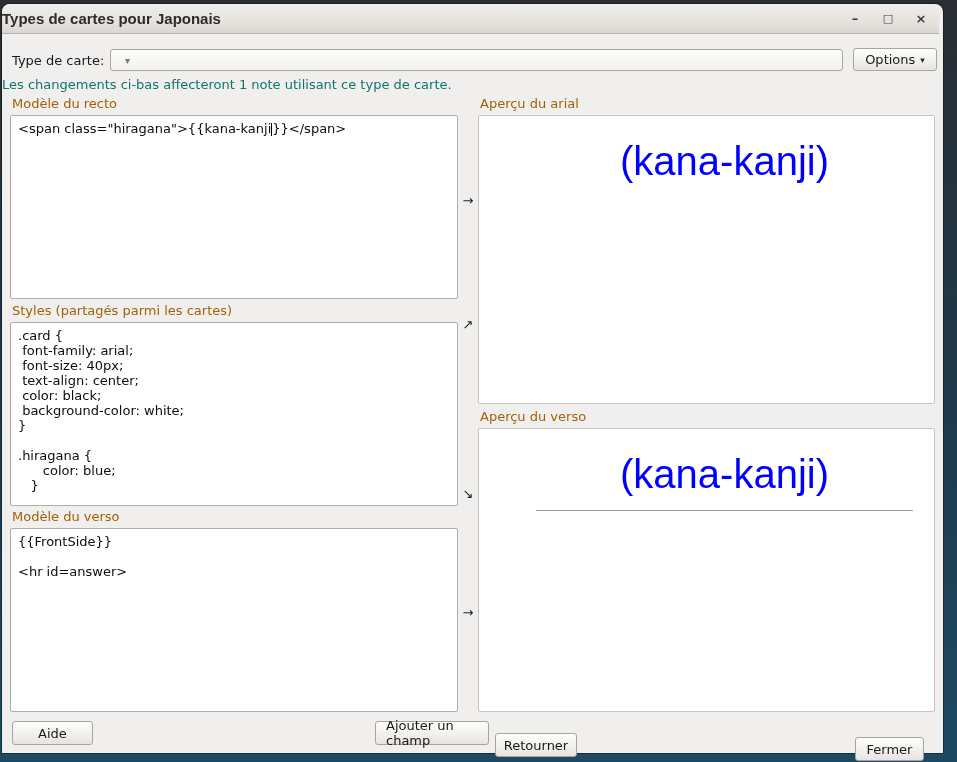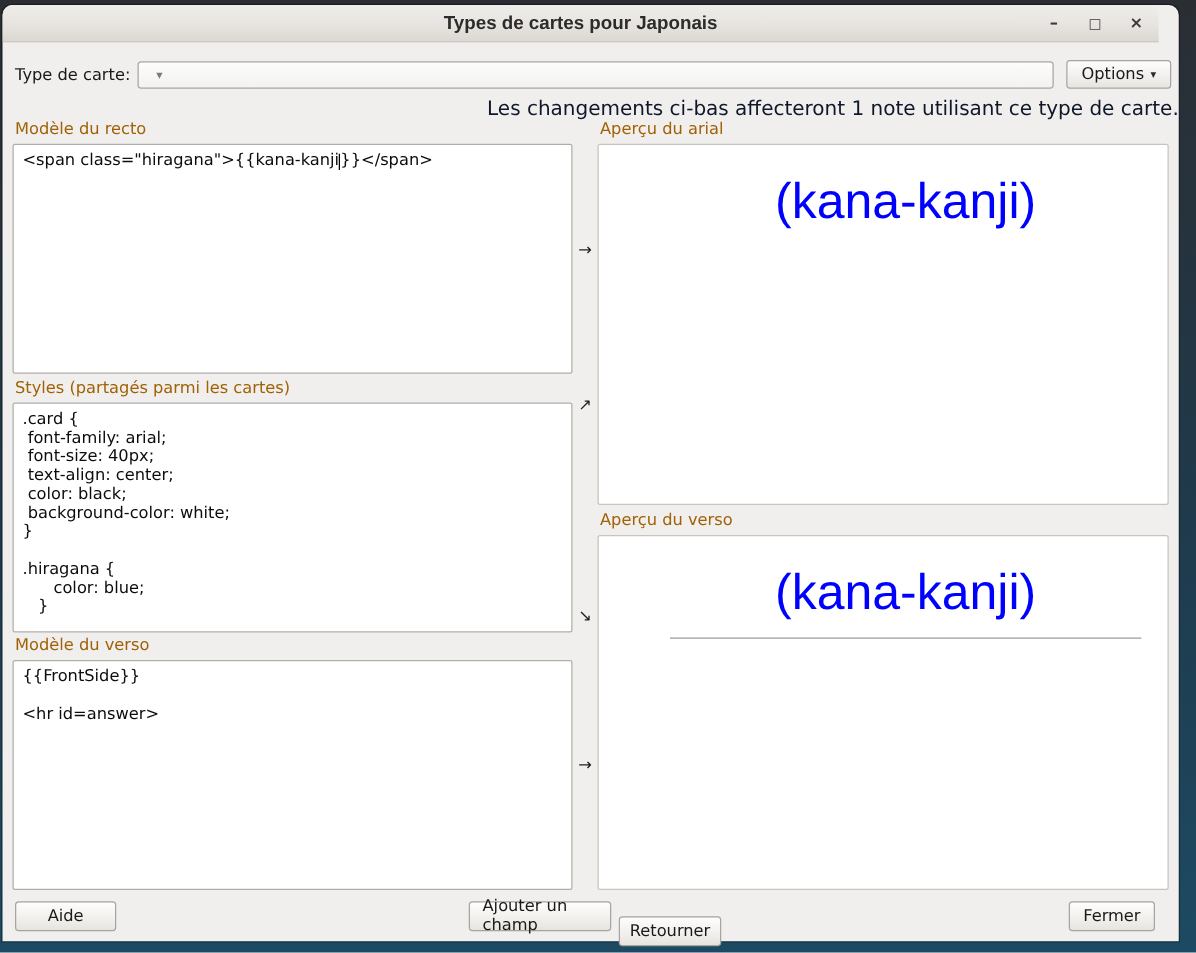--- a/index.html
+++ b/index.html
@@ -7,24 +7,24 @@
     width:957px;height:762px;position:relative;overflow:hidden;
     font-family:"DejaVu Sans", sans-serif;
     background:linear-gradient(180deg,#2a2e33 0%,#1f3a4c 55%,#1d4a63 100%);
   }
   .window{
     position:absolute;left:2px;top:4px;width:941px;height:749px;
     background:#f0efed;border-radius:8px 8px 0 0;
     box-shadow:0 0 0 1px rgba(0,0,0,.35);
   }
   .titlebar{
-    position:absolute;left:0;top:0;right:16px;height:29px;
+    position:absolute;left:0;top:0;right:4px;height:29px;
     background:linear-gradient(180deg,#efedea 0%,#e6e3df 60%,#dbd7d1 100%);
     border-bottom:1px solid #b6b2ab;border-radius:8px 8px 0 0;
-    display:flex;align-items:center;justify-content:center;
+    display:flex;align-items:center;justify-content:flex-start;
   }
   .title{
     font-family:"Liberation Sans", sans-serif;
     font-size:15px;font-weight:bold;color:#2c2c2c;
   }
   .win-controls{
     position:absolute;right:6px;top:0;height:29px;
     display:flex;align-items:center;gap:17px;padding-right:4px;
   }
   .win-btn{
@@ -47,22 +47,22 @@
   .btn{
     position:absolute;box-sizing:border-box;height:24px;
     background:linear-gradient(180deg,#fdfdfc 0%,#f1efec 60%,#e7e4e0 100%);
     border:1px solid #a8a5a0;border-radius:3px;
     font-size:13px;color:#1a1a1a;display:flex;align-items:center;justify-content:center;
     padding:0 10px;cursor:default;font-family:"DejaVu Sans", sans-serif;
   }
   .options-btn{left:851px;top:44px;width:84px;height:23px;}
   .options-btn .menu-ind{font-size:9px;margin-left:5px;color:#2a2a2a;}
   .info-text{
-    position:absolute;left:0;top:73px;width:100%;text-align:right;
-    font-size:16px;color:#0f172a;
+    position:absolute;left:0;top:73px;width:100%;text-align:left;
+    font-size:13px;color:#0f766e;
   }
   
   .section-label{font-size:13px;color:#a16207;}
   .editor{
     position:absolute;left:8px;width:448px;height:184px;box-sizing:border-box;
     background:#ffffff;border:1px solid #b1aeaa;border-radius:2px;
     padding:5px 7px;font-size:13px;line-height:15px;color:#0d0d0d;
     white-space:pre-wrap;overflow:hidden;margin:0;
     font-family:"DejaVu Sans", sans-serif;
   }
@@ -143,16 +143,16 @@
 
     <div class="lbl section-label" style="left:478px;top:405px;">Aperçu du verso</div>
     <div class="preview" style="top:424px;height:284px;">
       <div class="preview-card">(kana-kanji)</div>
       <hr class="answer-hr">
     </div>
 
     <div class="btn" style="left:10px;top:717px;width:81px;">Aide</div>
     <div class="btn" style="left:373px;top:717px;width:114px;">Ajouter un champ</div>
     <div class="btn" style="left:493px;top:717px;width:82px;margin-top:12px;">Retourner</div>
-    <div class="btn" style="left:853px;top:717px;width:69px;">Fermer</div>
+    <div class="btn" style="left:853px;top:733px;width:69px;">Fermer</div>
 
   </div>
 </div>
 
 </body></html>

